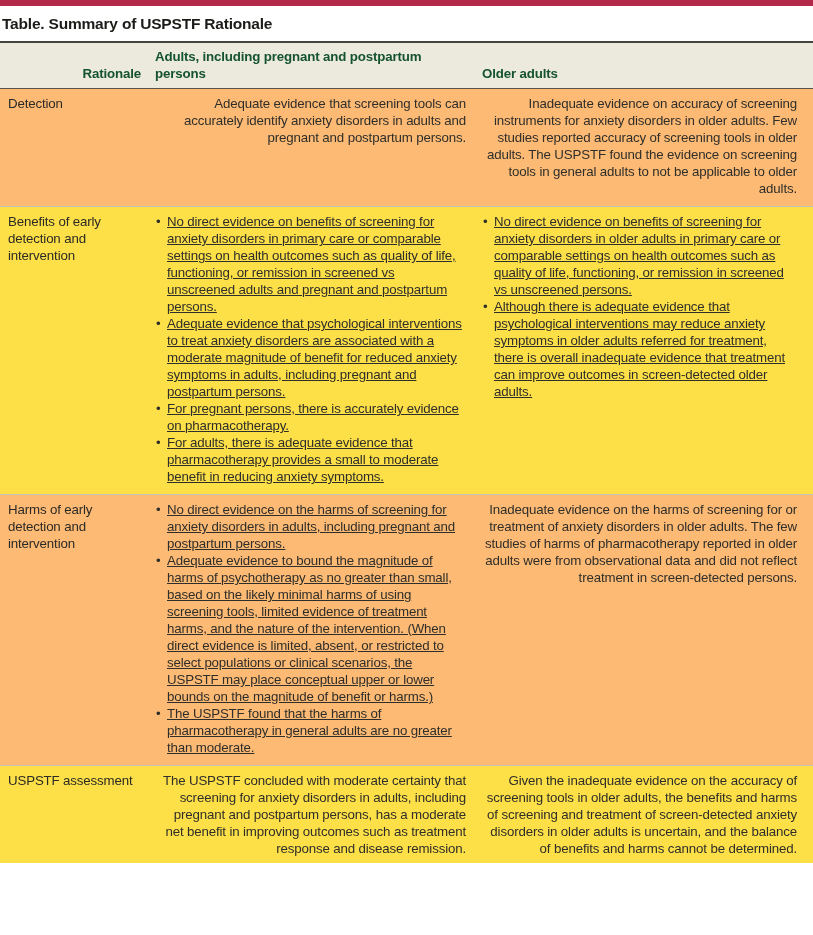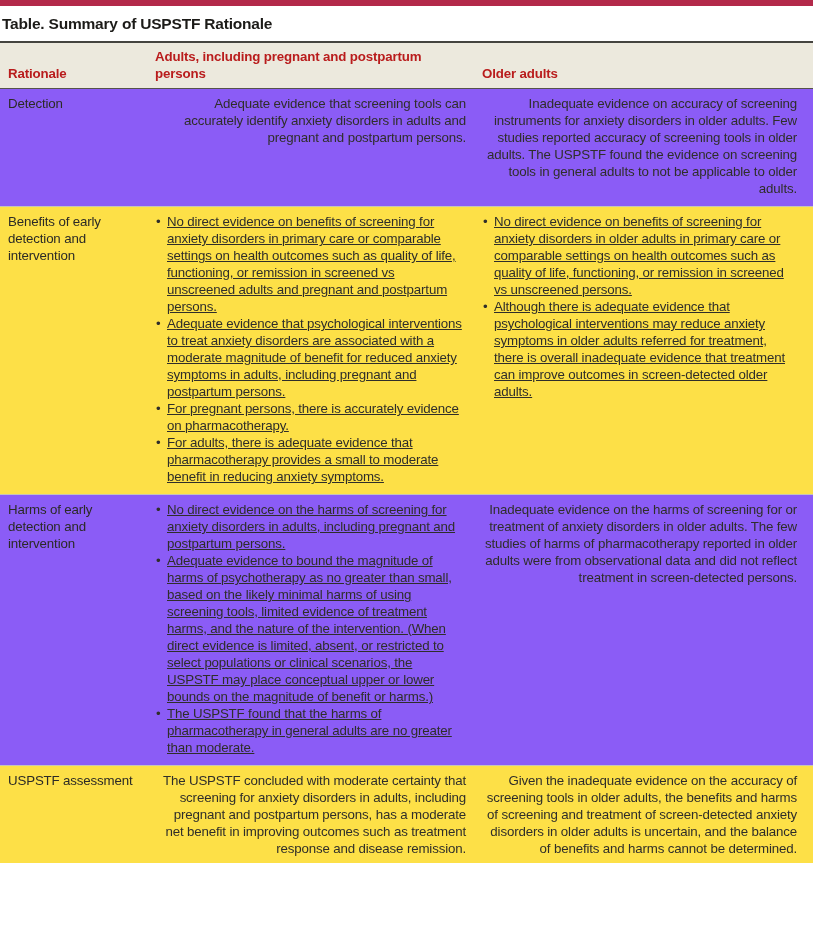--- a/index.html
+++ b/index.html
@@ -30,32 +30,32 @@
     font-size:13.3px;
     line-height:17px;
     letter-spacing:-0.15px;
   }
   col.c1 { width:155px; }
   col.c2 { width:327px; }
   col.c3 { width:331px; }
   thead tr { background:#ece9dd; }
   thead th {
     text-align:left; vertical-align:bottom;
-    font-weight:bold; color:#b91c1c;
+    font-weight:bold; color:#14532d;
     padding:5px 14px 6px 0;
     border-bottom:1px solid #55534c;
   }
-  thead th.first { padding-left:8px; }
+  thead th.first { padding-left:8px;text-align:right; }
   tbody td {
     vertical-align:top;
     padding:6px 16px 9px 0;
   }
   tbody td.rationale { padding-left:8px; padding-right:10px; color:#2b2a26; }
   tbody tr + tr td { border-top:1px solid #c6c3b8; }
-  tr.row-plain { background:#8b5cf6; }
+  tr.row-plain { background:#fdba74; }
   tr.row-shade { background:#fde047; }
   td p { margin:0;text-align:right; }
   td ul { margin:0; padding:0; list-style:none; }
   td li { position:relative; padding-left:12px; margin:0;text-decoration:underline; }
   td li::before { content:"\2022"; position:absolute; left:1px; top:0; }
   .rule-thick { height:0; border-top:2px solid #2b2a27; }
   .rule-thin  { height:0; border-top:1px solid #918e84; margin-top:3px; }
 </style>
 </head>
 <body>

